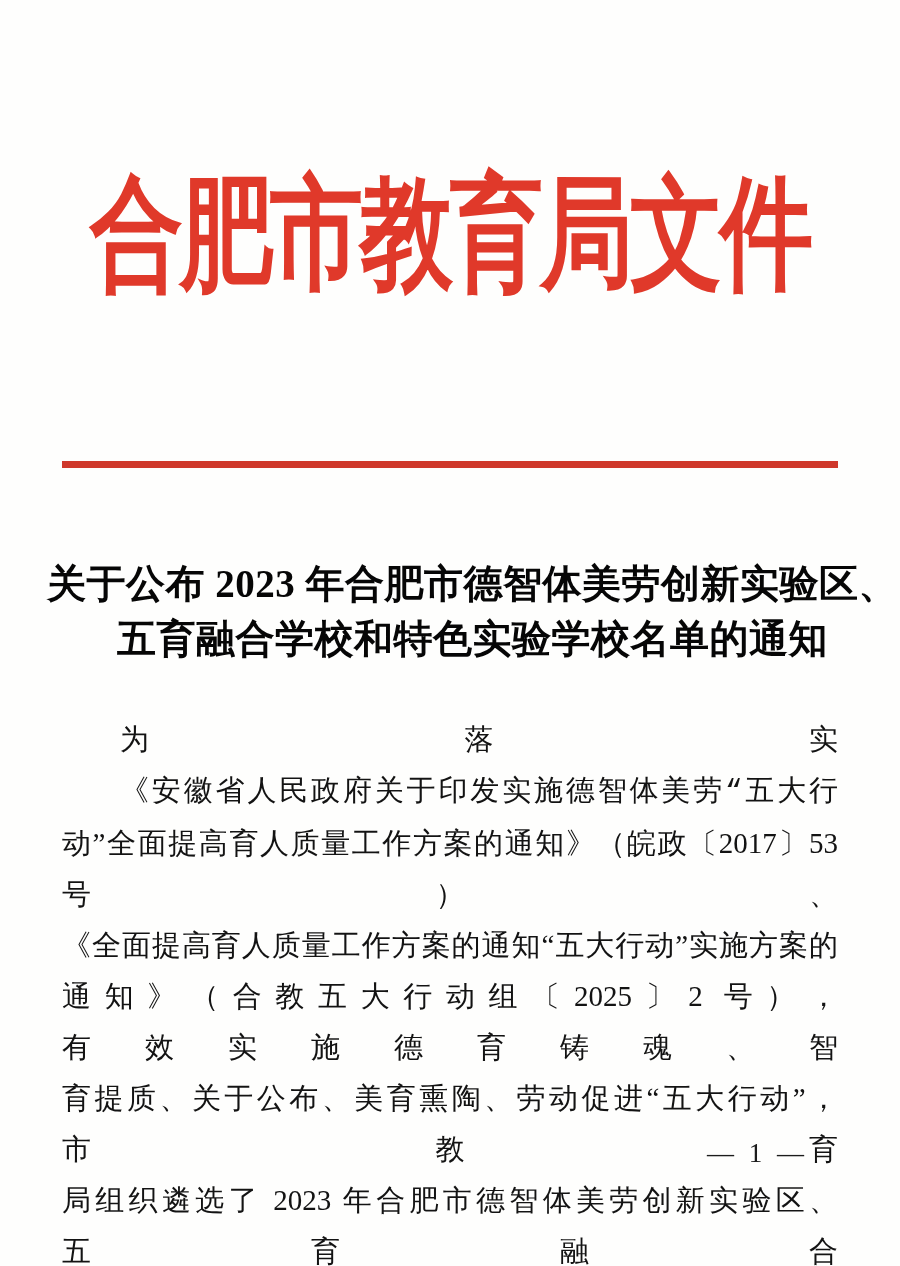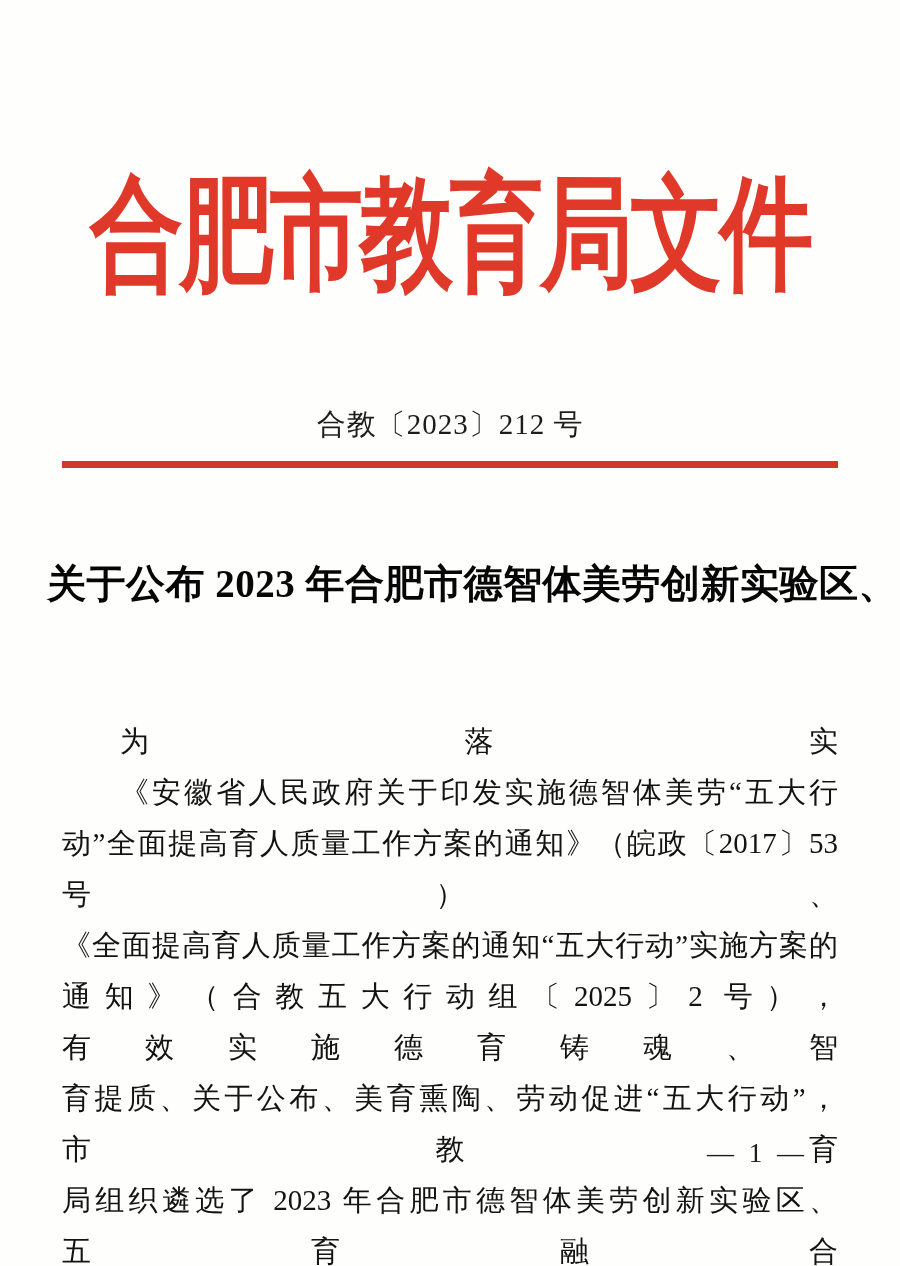--- a/index.html
+++ b/index.html
@@ -77,44 +77,45 @@
   .salutation {
     text-align: left;
   }
   .body-line {
     text-align: justify;
     text-align-last: justify;
     word-break: keep-all;
   }
   .body-line.indent {
     padding-left: 58px;
+    font-family: Liberation Mono, monospace;
   }
   .page-number {
     position: absolute;
     top: 1138px;
     right: 92px;
     font-size: 27px;
     letter-spacing: 4px;
     color: #1c1c1c;
     white-space: nowrap;
   }
 </style>
 </head>
 <body>
 
 <div class="page">
 
   <div class="agency-title">合肥市教育局文件</div>
 
-  <div class="doc-number">合教〔2023〕212 号</div>
 
   <div class="red-divider"></div>
 
   <div class="doc-title">
     <div>关于公布 2023 年合肥市德智体美劳创新实验区、</div>
+    <div>五育融合学校和特色实验学校名单的通知</div>
   </div>
 
   <div class="body-block">
     <div class="body-line indent">为落实《安徽省人民政府关于印发实施德智体美劳“五大行</div>
     <div class="body-line">动”全面提高育人质量工作方案的通知》（皖政〔2017〕53 号）、</div>
     <div class="body-line">《全面提高育人质量工作方案的通知“五大行动”实施方案的</div>
     <div class="body-line">通知》（合教五大行动组〔2025〕2 号），有效实施德育铸魂、智</div>
     <div class="body-line">育提质、关于公布、美育熏陶、劳动促进“五大行动”，市教育</div>
     <div class="body-line">局组织遴选了 2023 年合肥市德智体美劳创新实验区、五育融合</div>
 

